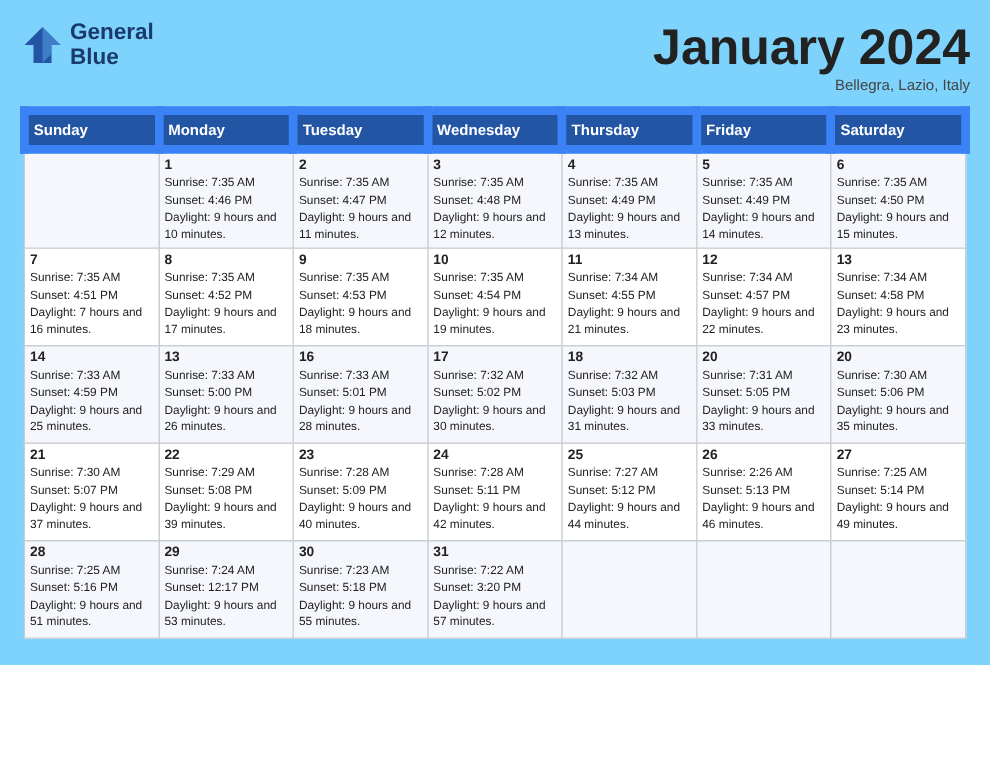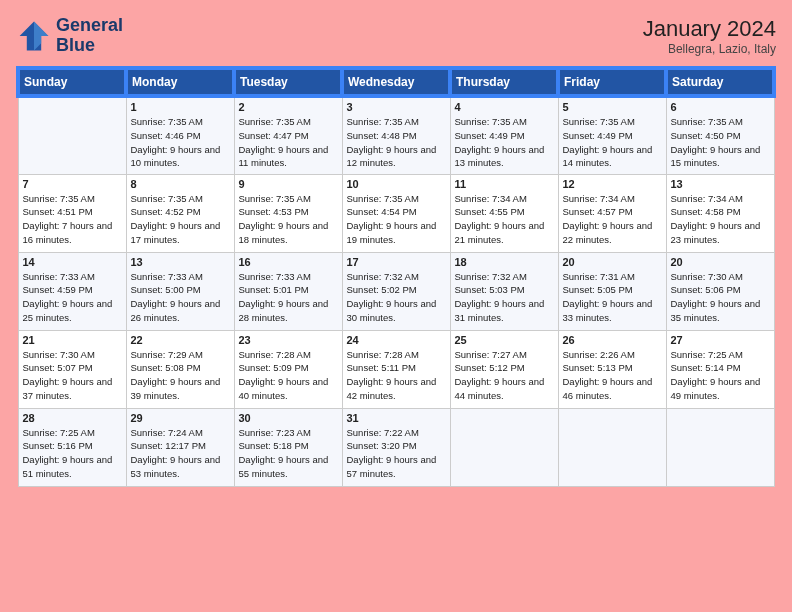--- a/index.html
+++ b/index.html
@@ -5,23 +5,23 @@
     * { margin: 0; padding: 0; box-sizing: border-box; }
     body {
       font-family: Arial, sans-serif;
       background: #fff;
       width: 792px;
       height: 612px;
       overflow: hidden;
     }
     .page {
       width: 792px;
-      height: 612px;
+      height: 532px;
       padding: 16px;
-      background: #fca5a5;
+      background: #7dd3fc;
     }
     .header {
       display: flex;
       justify-content: space-between;
       align-items: flex-start;
       margin-bottom: 10px;
     }
     .logo {
       display: flex;
       align-items: center;
@@ -34,41 +34,41 @@
       line-height: 1.1;
     }
     .logo-icon {
       width: 36px;
       height: 36px;
     }
     .title-block {
       text-align: right;
     }
     .month-title {
-      font-size: 22px;
-      font-weight: 400;
+      font-size: 40px;
+      font-weight: 700;
       color: #222;
     }
     .location {
       font-size: 12px;
       color: #444;
     }
     table {
       width: 100%;
       border-collapse: collapse;
       table-layout: fixed;
     }
     thead th {
       background: #2255a4;
       color: #fff;
       font-size: 12px;
       font-weight: bold;
       padding: 5px 4px;
       text-align: left;
-      border: 4px solid #3b82f6;
+      border: 7px solid #3b82f6;
     }
     tbody td {
       border: 1px solid #ccc;
       vertical-align: top;
       padding: 3px 4px;
       font-size: 9.5px;
       color: #222;
       height: 78px;
     }
     tbody tr:nth-child(odd) td {

